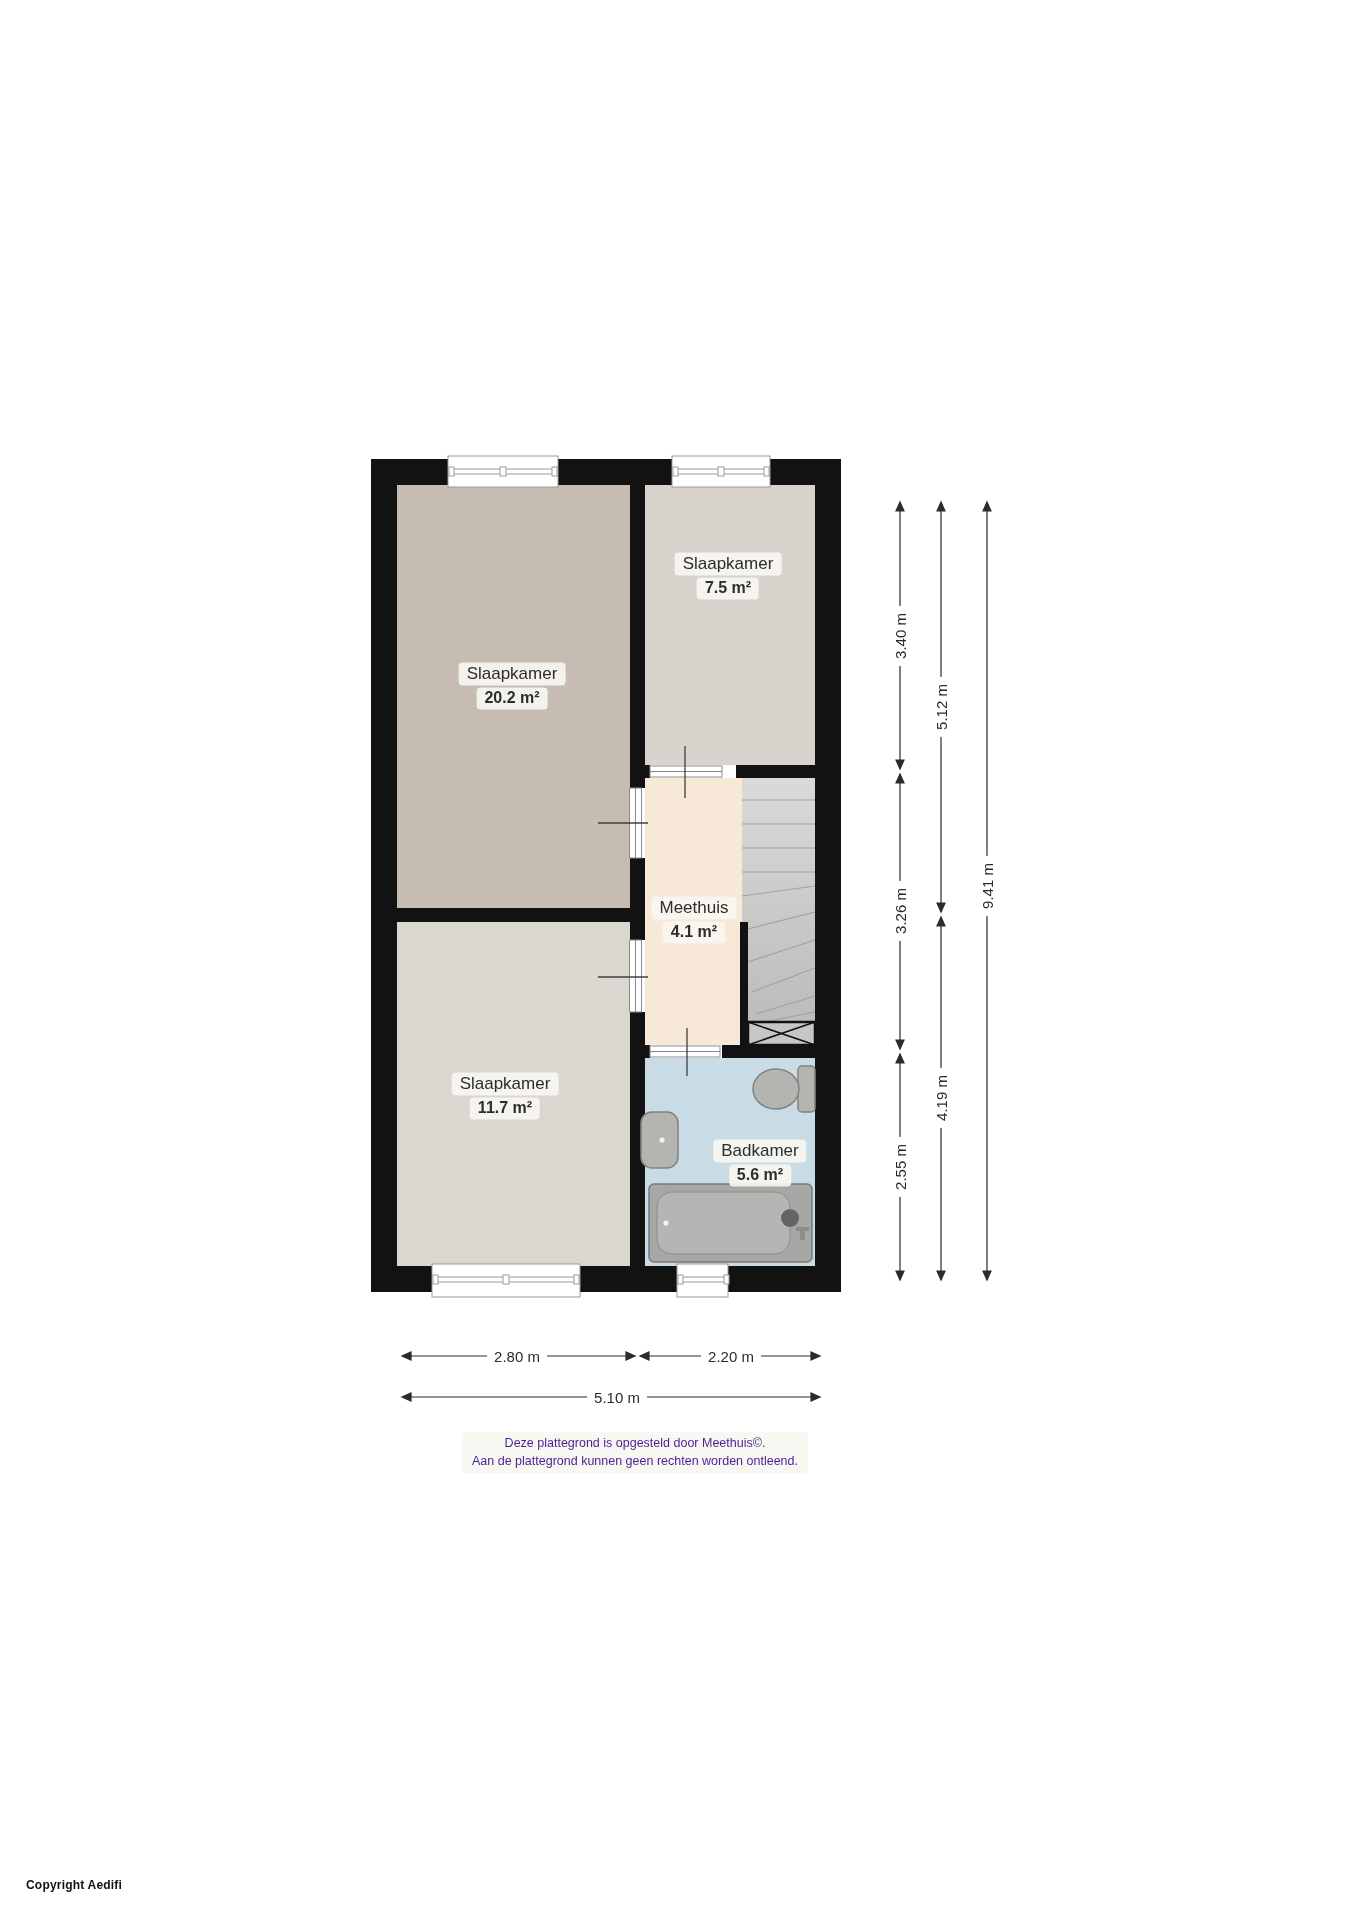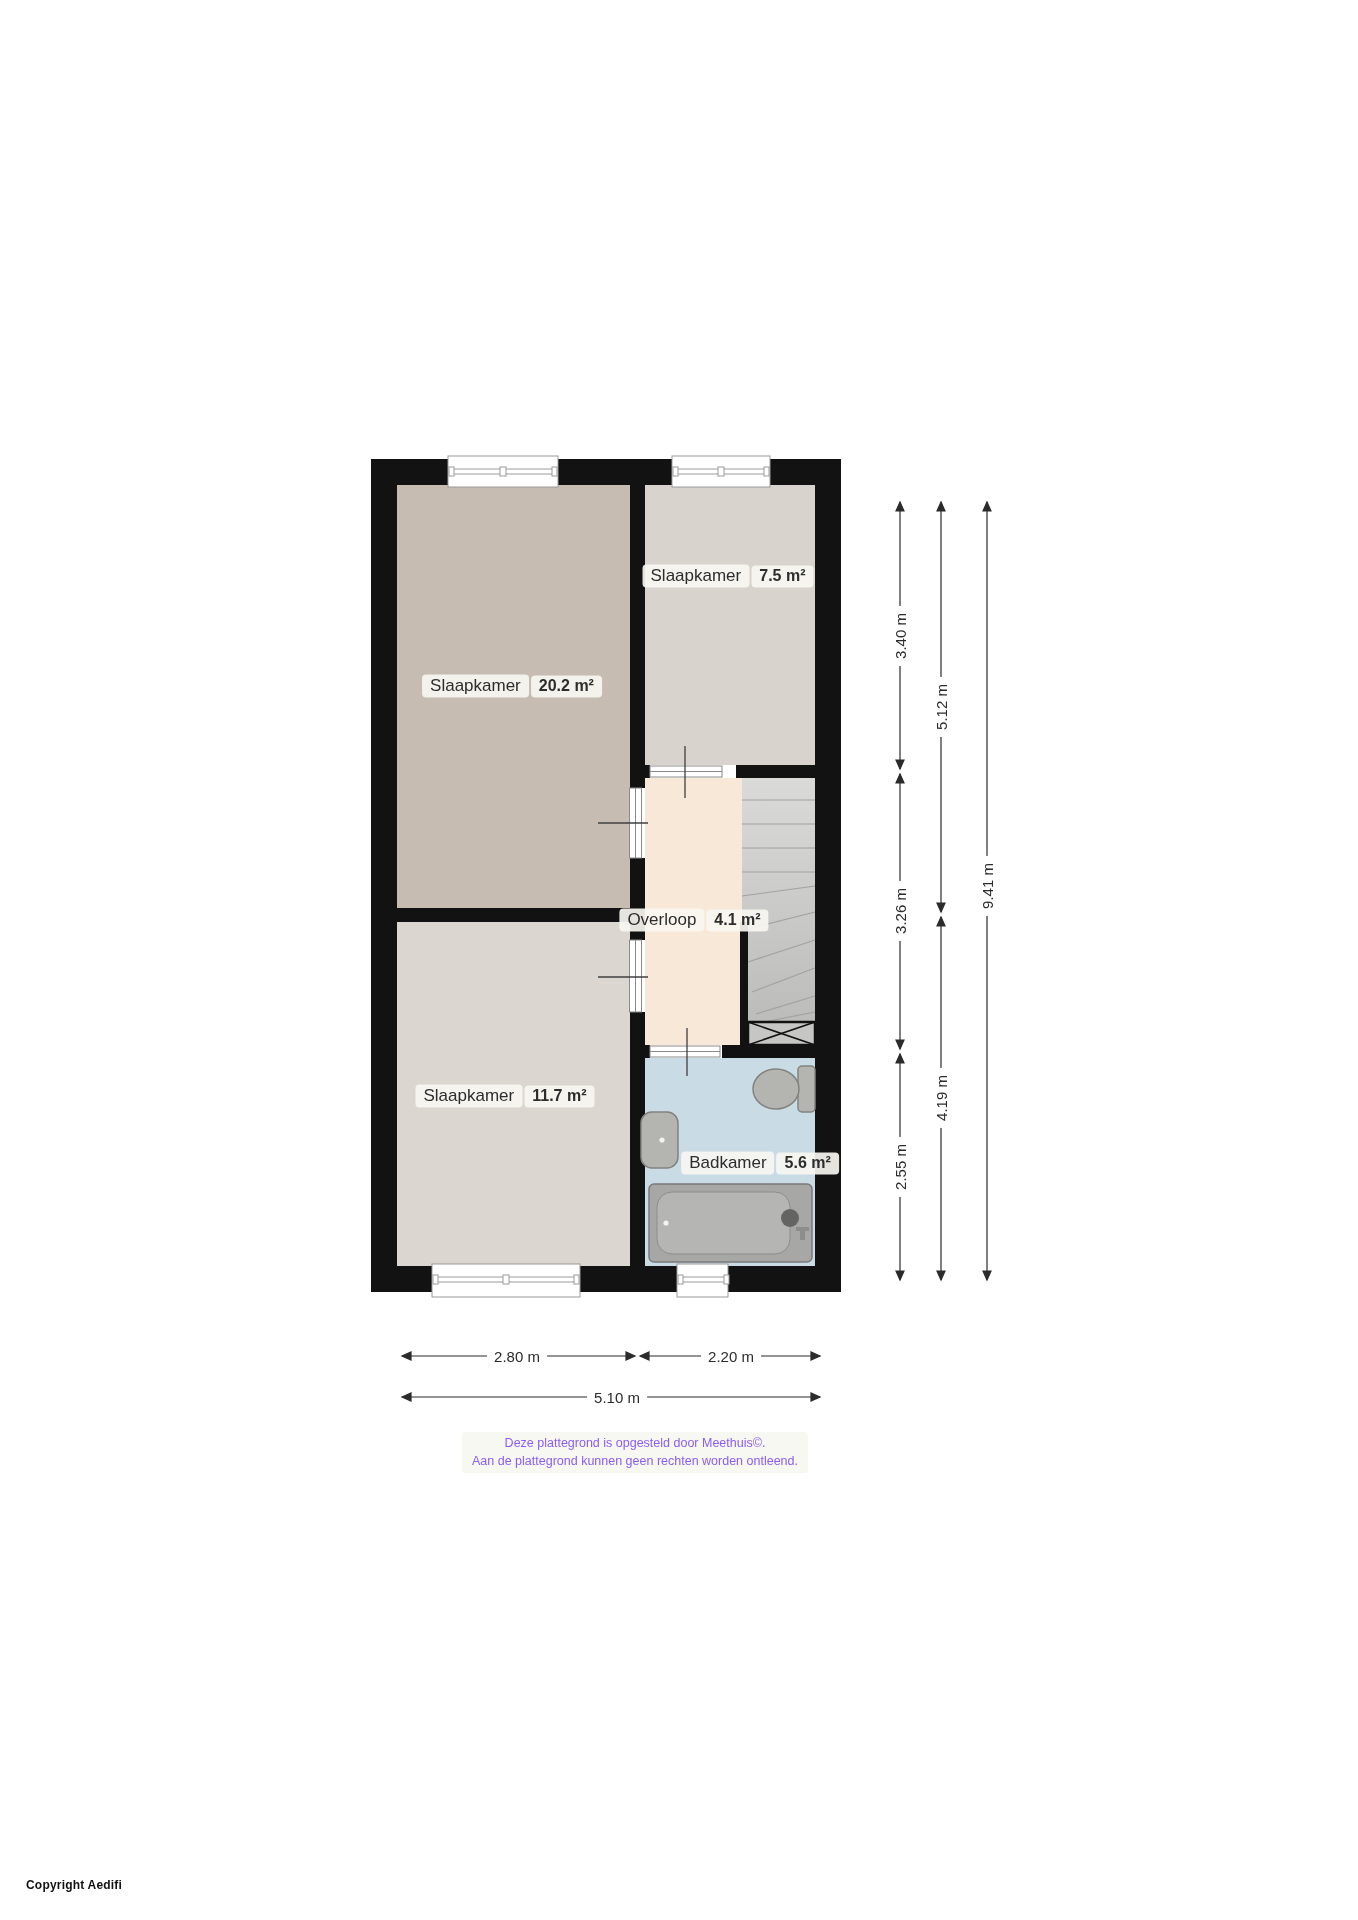--- a/index.html
+++ b/index.html
@@ -14,38 +14,38 @@
     --dim-color:#2b2b2b;
   }
   html,body{margin:0;padding:0;background:#ffffff;}
   .canvas{
     position:relative;width:1358px;height:1920px;background:#ffffff;overflow:hidden;
     font-family:"Liberation Sans","DejaVu Sans",sans-serif;color:#2d2d2d;
   }
   .plan-svg{position:absolute;left:0;top:0;}
   .room-label{
     position:absolute;transform:translate(-50%,-50%);
-    display:flex;flex-direction:row;align-items:center;gap:2px;z-index:5;
+    display:flex;flex-direction:column;align-items:center;gap:2px;z-index:5;
   }
   .pill{
     background:rgba(247,246,241,0.92);border-radius:4px;padding:1px 8px;
     white-space:nowrap;line-height:1.25;color:#2d2d2d;
   }
   .pill.name{font-size:17px;}
   .pill.area{font-size:16px;font-weight:bold;}
   .dim-label{
     position:absolute;background:#ffffff;padding:1px 7px;font-size:15px;
     color:var(--dim-color);white-space:nowrap;z-index:4;
   }
   .dim-label.v{transform:translate(-50%,-50%) rotate(-90deg);}
   .dim-label.h{transform:translate(-50%,-50%);}
   .footer-note{
     position:absolute;left:635px;top:1432px;transform:translateX(-50%);
     background:#f8f8f3;border-radius:3px;padding:3px 10px;
-    text-align:center;font-size:12.5px;line-height:1.4;color:#8b5cf6;white-space:nowrap;z-index:5;
+    text-align:center;font-size:12.5px;line-height:1.4;color:#4c1d95;white-space:nowrap;z-index:5;
   }
   .copyright{
     position:absolute;left:26px;top:1878px;font-size:12px;font-weight:bold;
     color:#111;letter-spacing:.2px;z-index:5;
   }
 </style>
 </head>
 <body>
 
 <div class="canvas">
@@ -234,21 +234,21 @@
 
   <div class="room-label" style="left:512px;top:686px">
     <span class="pill name">Slaapkamer</span>
     <span class="pill area">20.2 m²</span>
   </div>
   <div class="room-label" style="left:728px;top:576px">
     <span class="pill name">Slaapkamer</span>
     <span class="pill area">7.5 m²</span>
   </div>
   <div class="room-label" style="left:694px;top:920px">
-    <span class="pill name">Overloop</span>
+    <span class="pill name">Meethuis</span>
     <span class="pill area">4.1 m²</span>
   </div>
   <div class="room-label" style="left:505px;top:1096px">
     <span class="pill name">Slaapkamer</span>
     <span class="pill area">11.7 m²</span>
   </div>
   <div class="room-label" style="left:760px;top:1163px">
     <span class="pill name">Badkamer</span>
     <span class="pill area">5.6 m²</span>
   </div>

